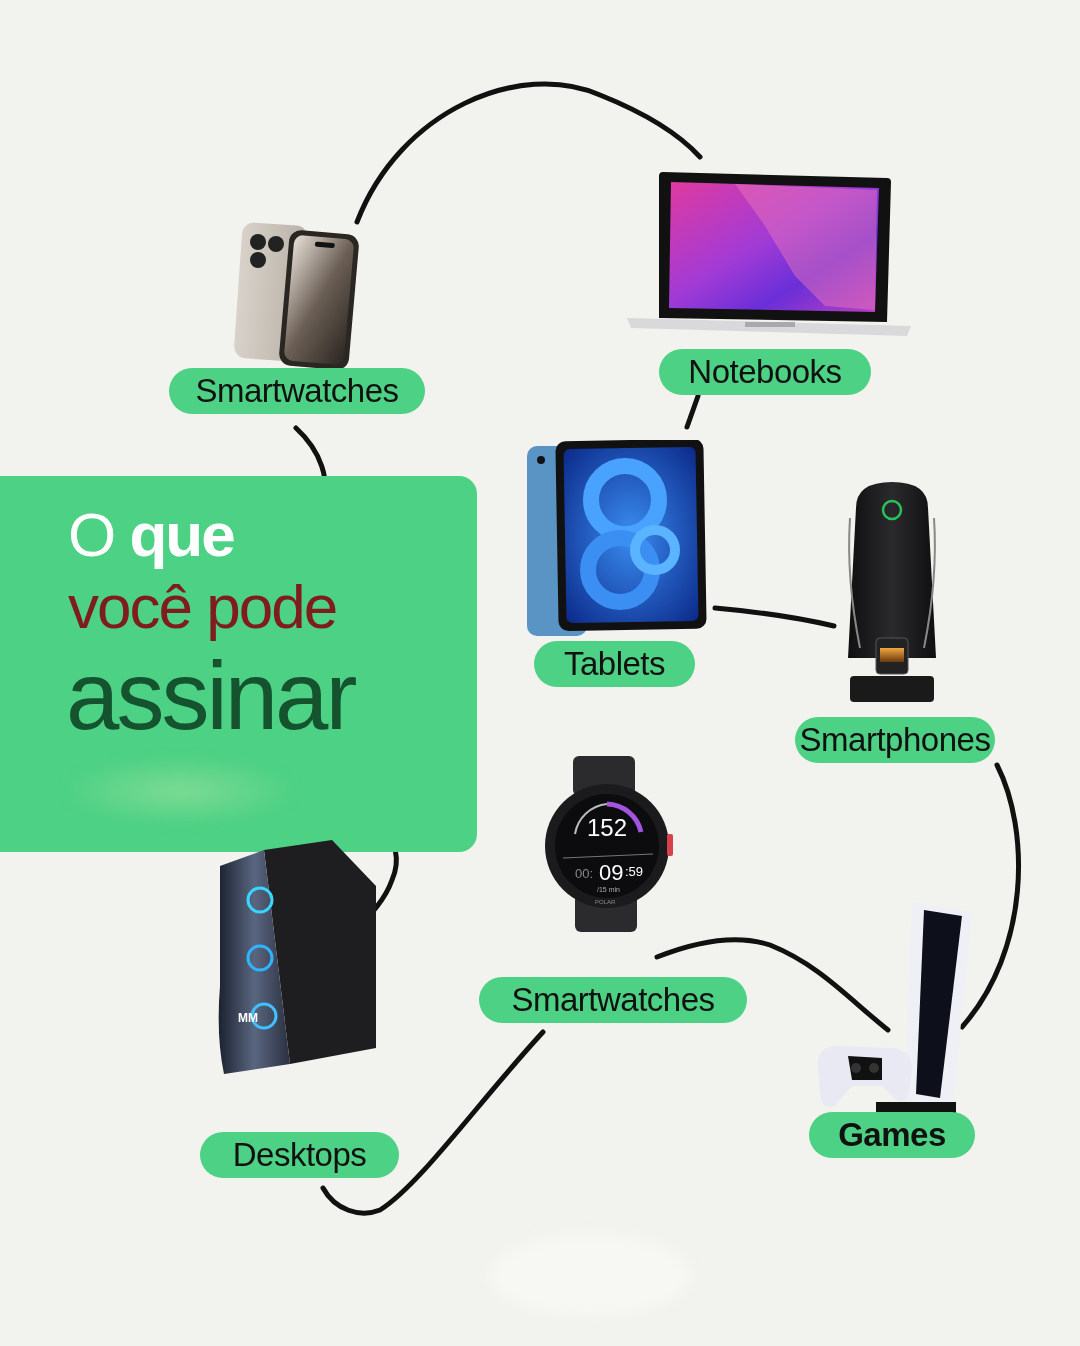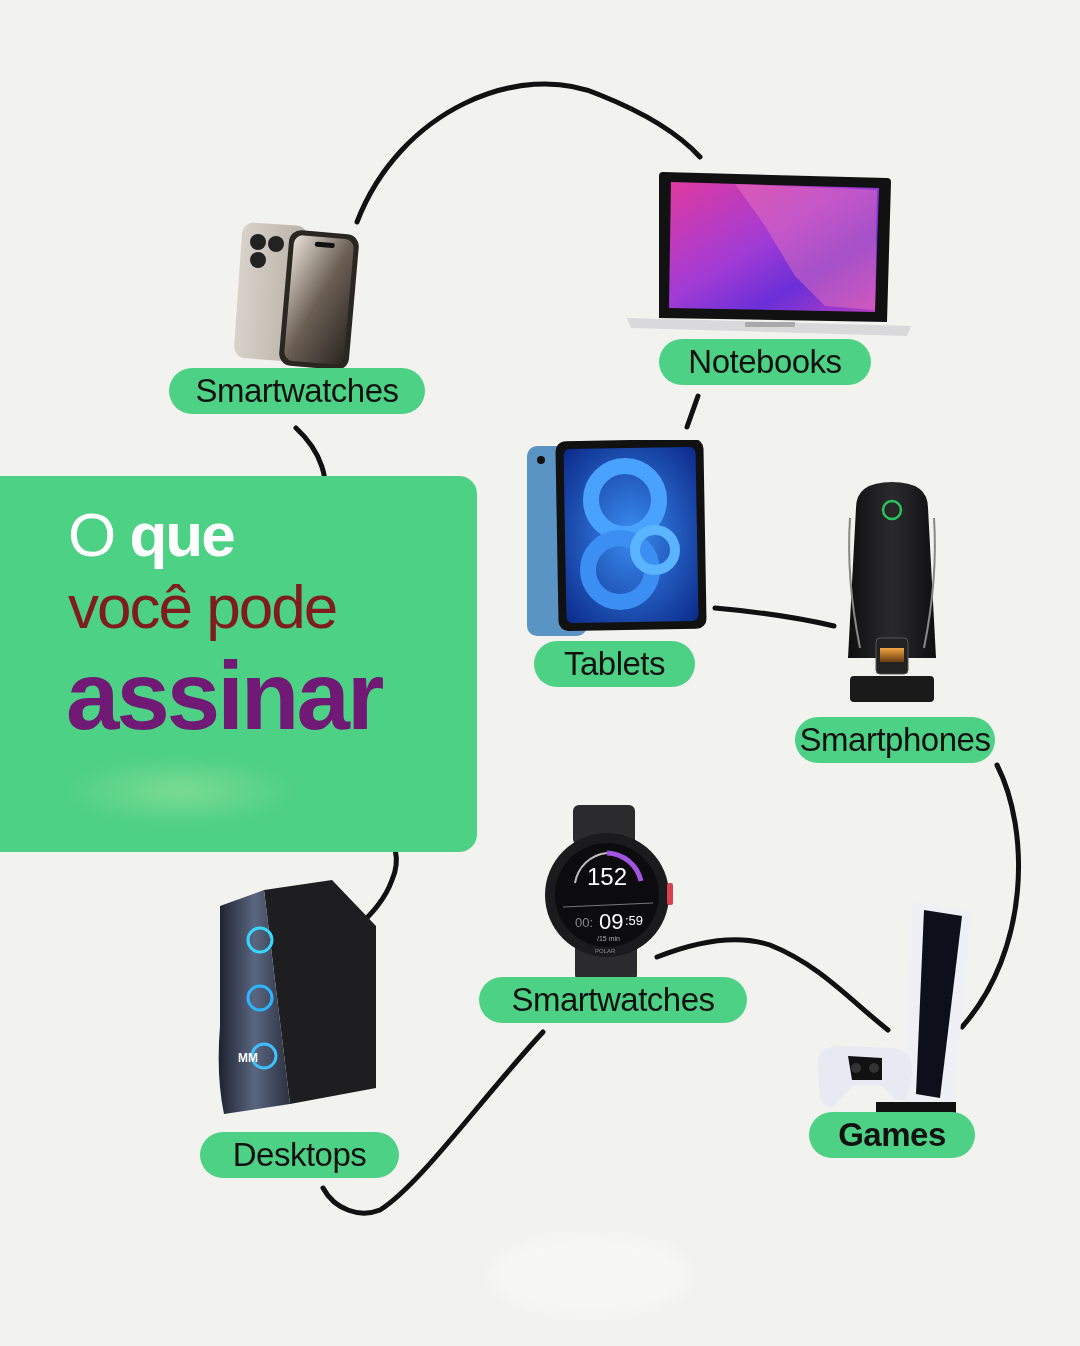--- a/index.html
+++ b/index.html
@@ -3,21 +3,21 @@
 <meta charset="utf-8">
 <style>
   html,body{margin:0;padding:0;}
   body{width:1080px;height:1346px;background:#f2f2ee;position:relative;overflow:hidden;font-family:"Liberation Sans","DejaVu Sans",sans-serif;}
   .abs{position:absolute;}
   svg.lines{position:absolute;left:0;top:0;width:1080px;height:1346px;}
   .hero{position:absolute;left:0;top:476px;width:477px;height:376px;background:#4dd184;border-radius:0 18px 18px 0;}
   .hero .l1{position:absolute;left:68px;top:28px;font-size:62px;color:#fff;letter-spacing:-2px;line-height:1;}
   .hero .l1 b{font-weight:700;}
   .hero .l2{position:absolute;left:68px;top:100px;font-size:62px;color:#7f1d1d;letter-spacing:-2px;line-height:1;}
-  .hero .l3{position:absolute;left:66px;top:172px;font-size:96px;color:#701a75;font-weight:700;letter-spacing:-3px;line-height:1;}
+  .hero .l3{position:absolute;left:66px;top:172px;font-size:96px;color:#14532d;font-weight:400;letter-spacing:-3px;line-height:1;}
   .hero .blur{position:absolute;left:60px;top:280px;width:240px;height:70px;background:radial-gradient(ellipse at center,rgba(130,220,150,0.9),rgba(77,209,132,0) 70%);filter:blur(6px);}
   .pill{position:absolute;height:46px;border-radius:23px;background:#4dd184;color:#111;font-size:33px;line-height:46px;text-align:center;letter-spacing:-0.5px;}
   .blob{position:absolute;left:490px;top:1235px;width:200px;height:80px;border-radius:50%;background:#f7f7f4;filter:blur(8px);}
 </style>
 </head>
 <body>
 
 <svg class="lines" viewBox="0 0 1080 1346">
   <g fill="none" stroke="#111" stroke-width="5" stroke-linecap="round">
     <path d="M357 222 C 400 110, 520 60, 600 95 C 650 115, 680 135, 700 157"></path>
@@ -77,21 +77,21 @@
           <stop offset="1" stop-color="#b93fc2"></stop>
         </linearGradient>
     </defs>
     <path d="M38 6 L262 12 Q266 12 266 16 L262 156 L34 152 L34 10 Q34 6 38 6 Z" fill="#111"></path>
     <path d="M46 16 L254 22 L250 146 L44 142 Z" fill="url(#nbScr)"></path>
     <path d="M110 18 L140 60 L170 110 L200 140 L250 144 L252 24 Z" fill="#f07ab8" opacity=".45"></path>
     <path d="M2 152 L286 160 L282 170 L6 162 Z" fill="#d9d9dc"></path>
     <rect x="120" y="156" width="50" height="5" fill="#a9a9ad"></rect>
   </svg>
 </div>
-<div class="pill" style="left:659px;top:339px;width:212px;">
+<div class="pill" style="left:659px;top:349px;width:212px;">
   <span>Notebooks</span>
 </div>
 
 <div class="abs" style="left:525px;top:440px;width:182px;height:200px;">
   <svg width="182" height="200" viewBox="0 0 182 200">
     <defs>
       <radialGradient id="tbScr" cx=".5" cy=".5" r=".7">
           <stop offset="0" stop-color="#3a8cf0"></stop>
           <stop offset="1" stop-color="#0b2a8a"></stop>
         </radialGradient>
@@ -128,21 +128,21 @@
     <circle cx="56" cy="32" r="9" fill="none" stroke="#29c25a" stroke-width="2.5"></circle>
     <rect x="40" y="160" width="32" height="36" rx="4" fill="#222" stroke="#555"></rect>
     <rect x="44" y="170" width="24" height="14" fill="url(#cfCup)"></rect>
     <rect x="14" y="198" width="84" height="26" rx="4" fill="#1a1a1a"></rect>
   </svg>
 </div>
 <div class="pill" style="left:795px;top:717px;width:200px;">
   <span>Smartphones</span>
 </div>
 
-<div class="abs" style="left:545px;top:803px;width:130px;height:180px;">
+<div class="abs" style="left:545px;top:754px;width:130px;height:180px;">
   <svg width="130" height="180" viewBox="0 0 130 180">
     <rect x="28" y="2" width="62" height="40" rx="6" fill="#2b2b2d"></rect>
     <rect x="30" y="140" width="62" height="38" rx="6" fill="#2b2b2d"></rect>
     <circle cx="62" cy="92" r="62" fill="#1b1b1d"></circle>
     <circle cx="62" cy="92" r="52" fill="#0c0c0e"></circle>
     <path d="M30 80 A36 36 0 0 1 62 50" stroke="#bbb" stroke-width="2" fill="none"></path>
     <path d="M62 50 A36 36 0 0 1 96 78" stroke="#a154e0" stroke-width="5" fill="none"></path>
     <rect x="122" y="80" width="6" height="22" rx="2" fill="#d8404c"></rect>
     <text x="42" y="82" font-size="24" fill="#fff" font-family="Liberation Sans, sans-serif">152</text>
     <line x1="18" y1="104" x2="108" y2="100" stroke="#777" stroke-width="1"></line>
@@ -150,21 +150,21 @@
     <text x="54" y="126" font-size="22" fill="#fff" font-family="Liberation Sans, sans-serif">09</text>
     <text x="80" y="122" font-size="13" fill="#fff" font-family="Liberation Sans, sans-serif">:59</text>
     <text x="52" y="138" font-size="7" fill="#aaa" font-family="Liberation Sans, sans-serif">/15 min</text>
     <text x="50" y="150" font-size="6" fill="#888" font-family="Liberation Sans, sans-serif">POLAR</text>
   </svg>
 </div>
 <div class="pill" style="left:479px;top:977px;width:268px;">
   <span>Smartwatches</span>
 </div>
 
-<div class="abs" style="left:214px;top:876px;width:166px;height:238px;">
+<div class="abs" style="left:214px;top:836px;width:166px;height:238px;">
   <svg width="166" height="238" viewBox="0 0 166 238">
     <defs>
       <linearGradient id="dkFront" x1="0" x2="1">
           <stop offset="0" stop-color="#1c2230"></stop>
           <stop offset=".5" stop-color="#5a6680"></stop>
           <stop offset="1" stop-color="#2a3040"></stop>
         </linearGradient>
     </defs>
     <path d="M50 14 L118 4 L162 50 L162 212 L76 228 Z" fill="#1e1e20"></path>
     <path d="M6 30 L50 14 L76 228 L10 238 Q2 200 6 150 Z" fill="url(#dkFront)"></path>

